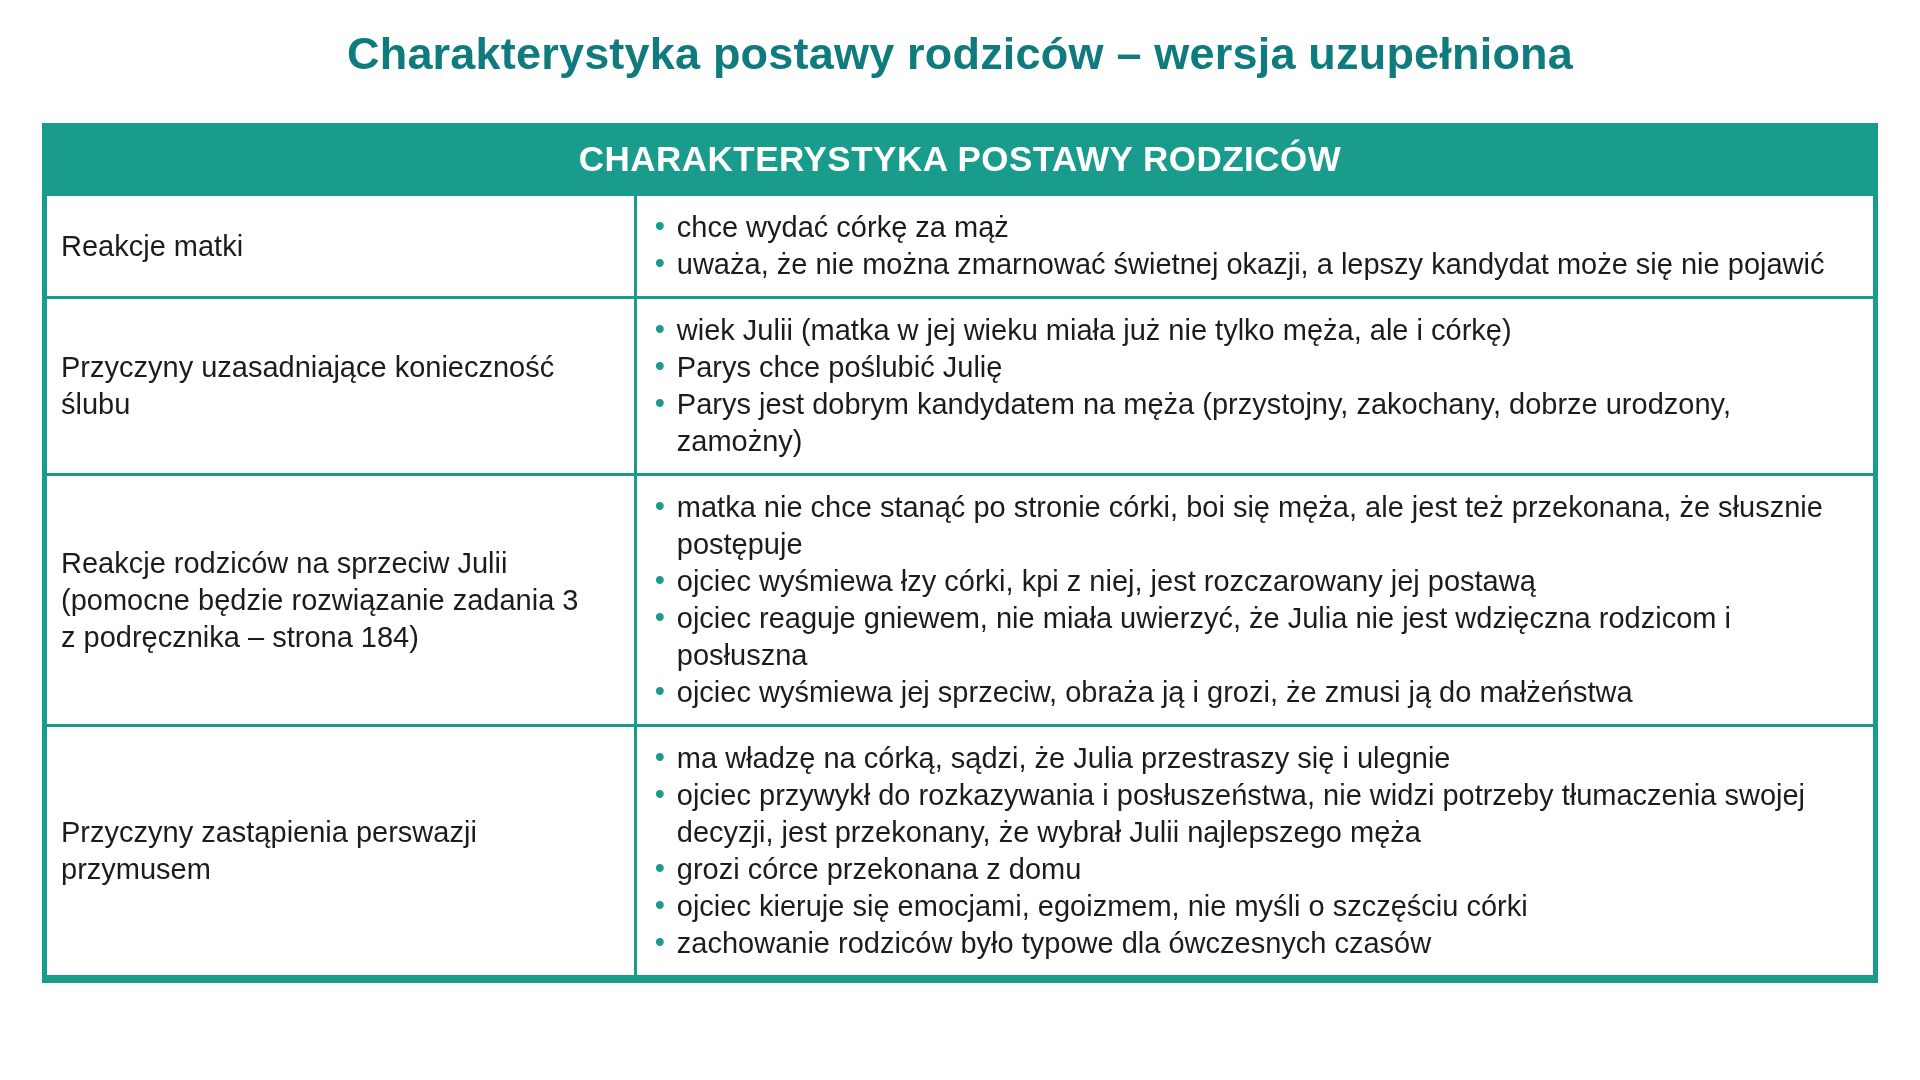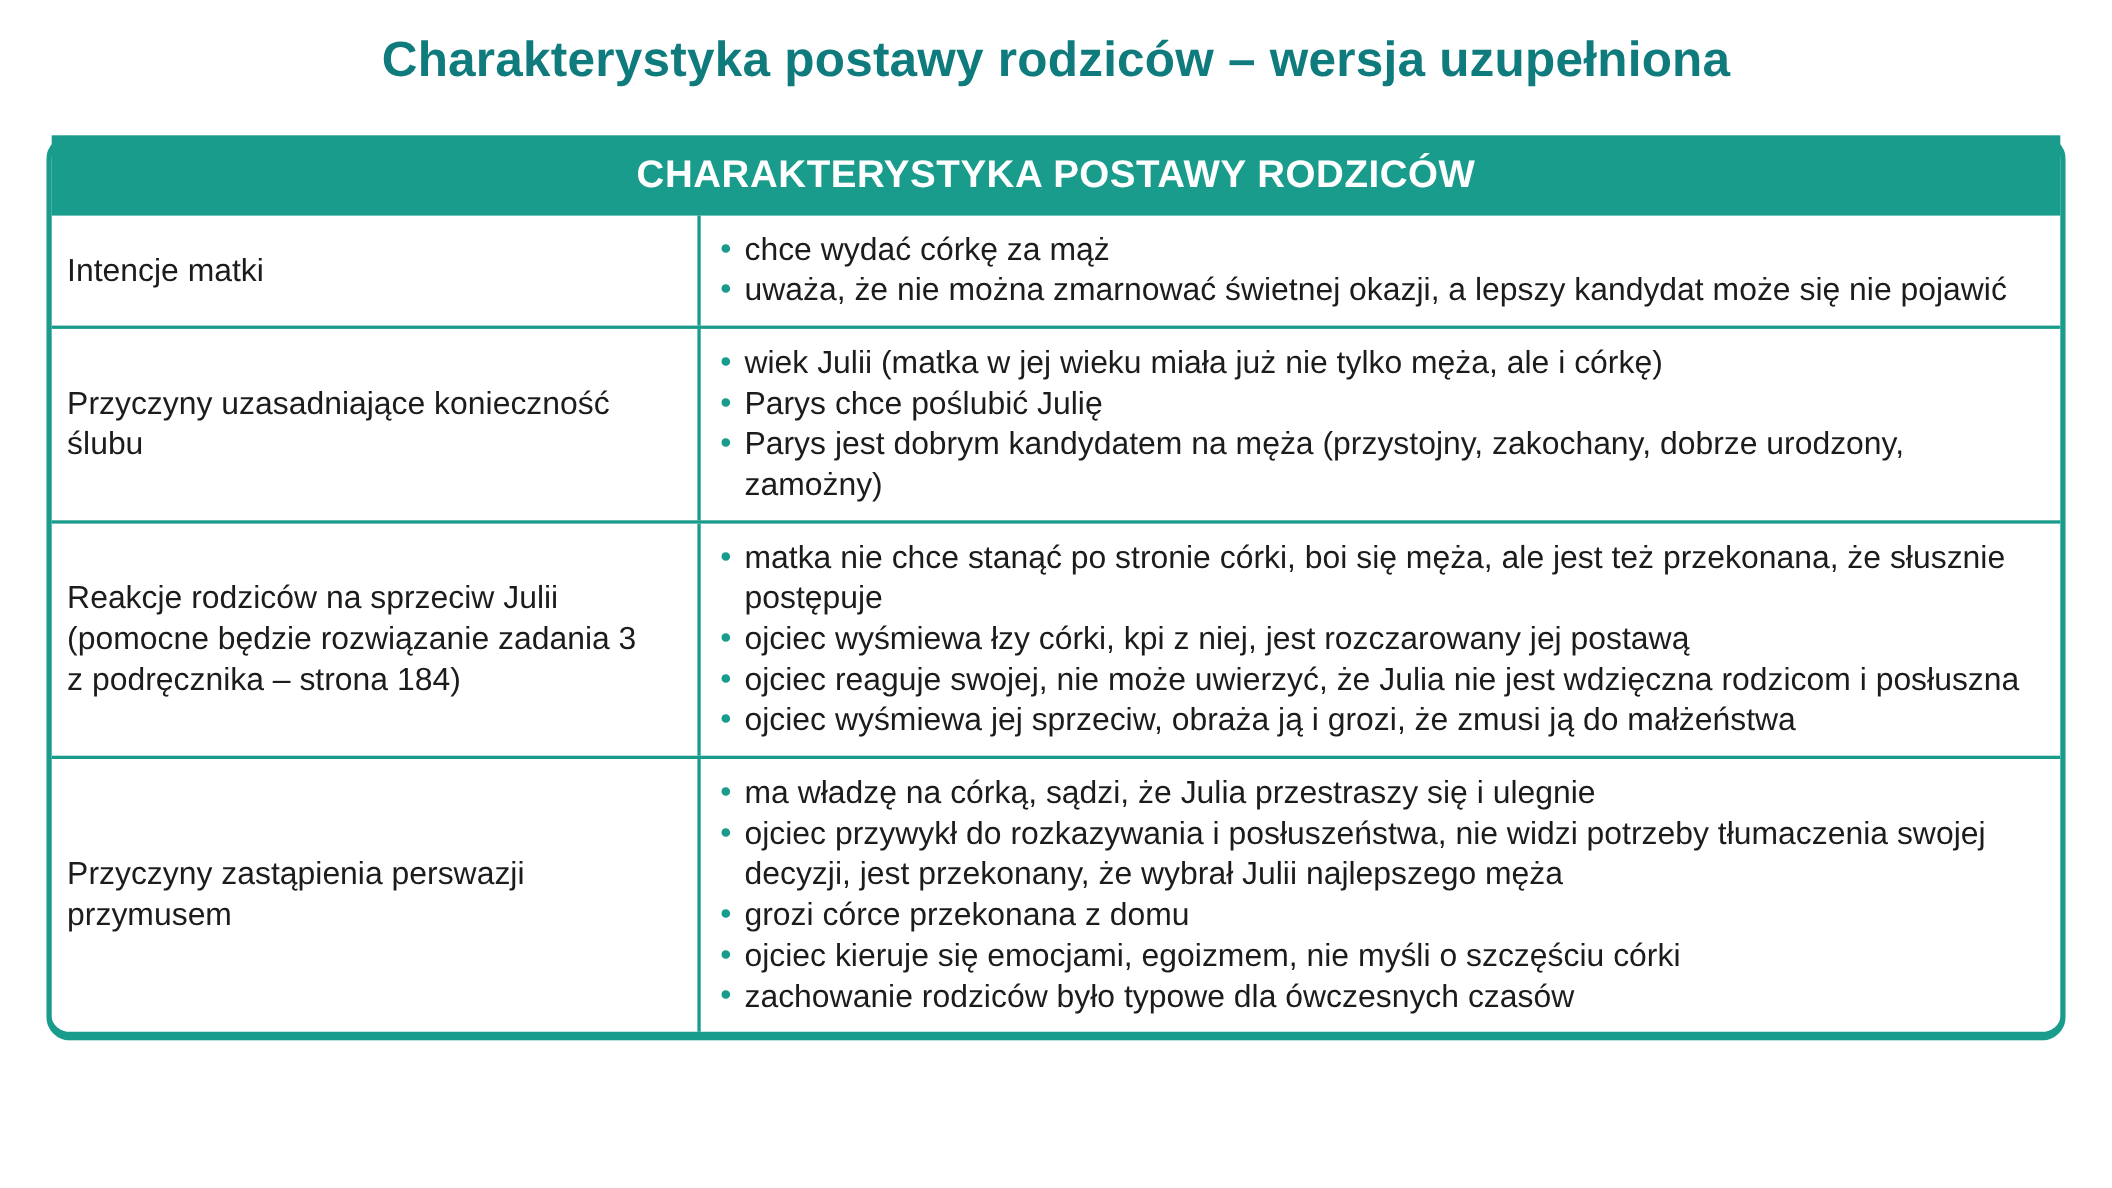--- a/index.html
+++ b/index.html
@@ -24,21 +24,20 @@
   }
   .table-wrap{
     position:absolute;
     left:42px;
     right:42px;
     top:123px;
     border-left:5px solid var(--accent);
     border-right:5px solid var(--accent);
     border-bottom:8px solid var(--accent);
     background:#fff;
-    border-radius:22px;
   }
   .thead{
     background:var(--accent);
     color:#ffffff;
     text-align:center;
     font-size:35px;
     font-weight:700;
     text-transform:uppercase;
     padding:16px 10px 17px 10px;
     letter-spacing:0.5px;
@@ -87,21 +86,21 @@
 </head>
 <body>
 
 <div class="page">
   <h1 class="page-title">Charakterystyka postawy rodziców – wersja uzupełniona</h1>
 
   <div class="table-wrap">
     <div class="thead">CHARAKTERYSTYKA POSTAWY RODZICÓW</div>
     <div>
         <div class="trow">
-          <div class="cell label-cell">Intencje matki</div>
+          <div class="cell label-cell">Reakcje matki</div>
           <div class="cell content-cell">
             <ul class="bullets">
               <li>chce wydać córkę za mąż</li>
               <li>uważa, że nie można zmarnować świetnej okazji, a lepszy kandydat może się nie pojawić</li>
             </ul>
           </div>
         </div>
         <div class="trow">
           <div class="cell label-cell">Przyczyny uzasadniające konieczność ślubu</div>
           <div class="cell content-cell">
@@ -111,21 +110,21 @@
               <li>Parys jest dobrym kandydatem na męża (przystojny, zakochany, dobrze urodzony, zamożny)</li>
             </ul>
           </div>
         </div>
         <div class="trow">
           <div class="cell label-cell">Reakcje rodziców na sprzeciw Julii (pomocne będzie rozwiązanie zadania 3 z podręcznika – strona 184)</div>
           <div class="cell content-cell">
             <ul class="bullets">
               <li>matka nie chce stanąć po stronie córki, boi się męża, ale jest też przekonana, że słusznie postępuje</li>
               <li>ojciec wyśmiewa łzy córki, kpi z niej, jest rozczarowany jej postawą</li>
-              <li>ojciec reaguje swojej, nie może uwierzyć, że Julia nie jest wdzięczna rodzicom i posłuszna</li>
+              <li>ojciec reaguje gniewem, nie miała uwierzyć, że Julia nie jest wdzięczna rodzicom i posłuszna</li>
               <li>ojciec wyśmiewa jej sprzeciw, obraża ją i grozi, że zmusi ją do małżeństwa</li>
             </ul>
           </div>
         </div>
         <div class="trow">
           <div class="cell label-cell">Przyczyny zastąpienia perswazji przymusem</div>
           <div class="cell content-cell">
             <ul class="bullets">
               <li>ma władzę na córką, sądzi, że Julia przestraszy się i ulegnie</li>
               <li>ojciec przywykł do rozkazywania i posłuszeństwa, nie widzi potrzeby tłumaczenia swojej decyzji, jest przekonany, że wybrał Julii najlepszego męża</li>

